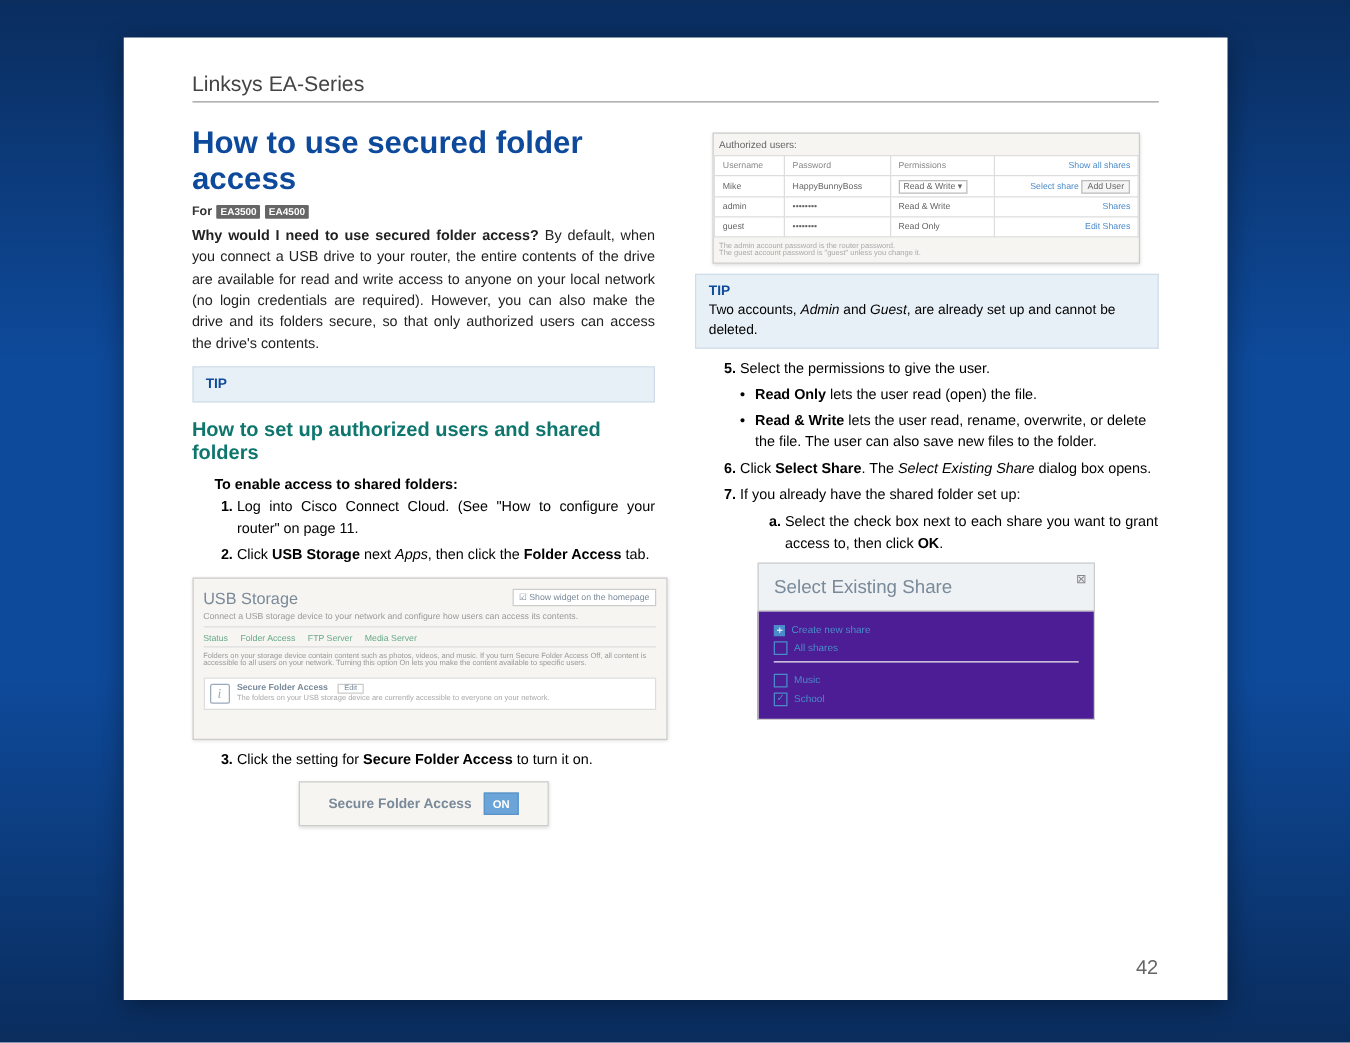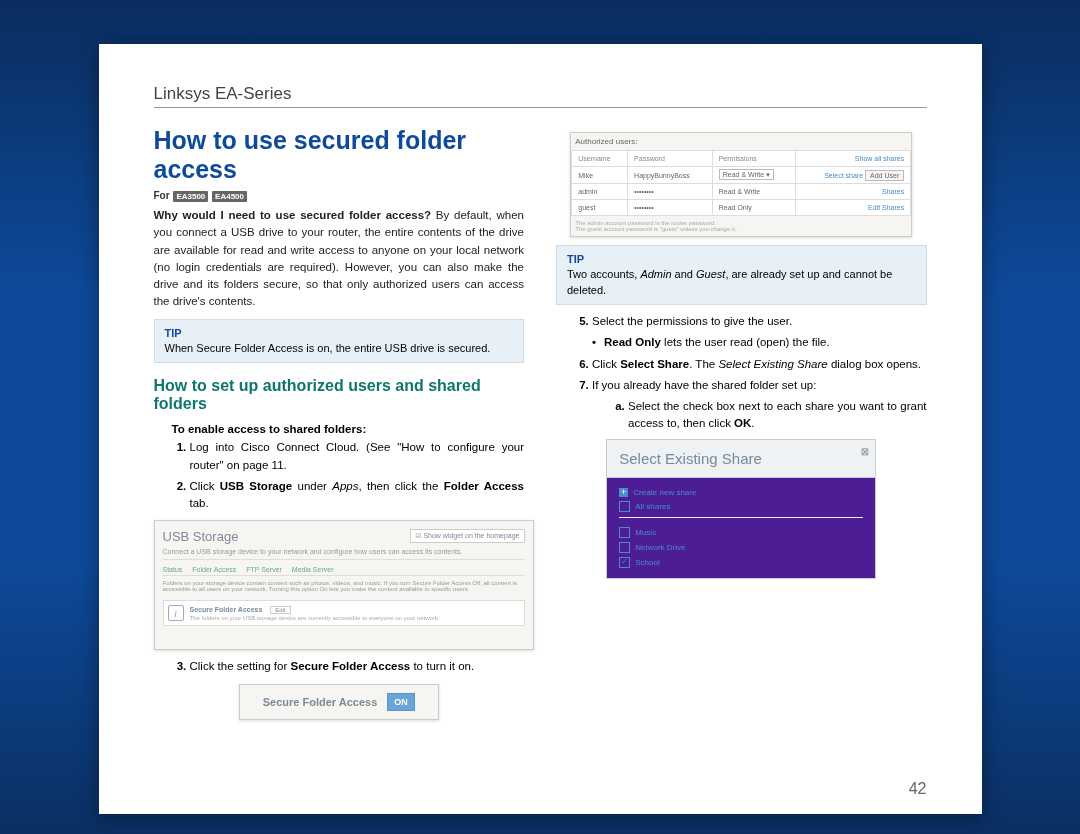--- a/index.html
+++ b/index.html
@@ -1,16 +1,16 @@
 <!DOCTYPE html>
 <html><head>
 <meta charset="utf-8">
 <style>
 body{margin:0;padding:0;font-family:"Segoe UI",Arial,sans-serif;background:linear-gradient(180deg,#0a2d5e 0%,#0e4a9b 35%,#0e4a9b 65%,#0a2d5e 100%)}
-.page{width:883px;height:770px;margin:44px auto;background:#fff;box-shadow:0 4px 20px rgba(0,0,0,.4);padding:40px 55px 20px;box-sizing:border-box;position:relative}
+.page{width:883px;height:770px;margin:30px auto;background:#fff;box-shadow:0 4px 20px rgba(0,0,0,.4);padding:28px 55px 20px;box-sizing:border-box;position:relative}
 .header{font-size:17px;color:#444;border-bottom:1px solid #999;padding-bottom:3px;margin-bottom:18px}
 .columns{display:flex;gap:32px}
 .col{flex:1;min-width:0}
 h1{color:#0e4a9b;font-size:25px;font-weight:700;margin:0 0 6px}
 .for-line{font-size:10px;font-weight:700;color:#333}
 .model-badge{background:#666;color:#fff;padding:1px 3px;font-size:8px;border-radius:1px;margin-left:1px}
 .body-text{font-size:11.5px;line-height:1.5;color:#222;text-align:justify;margin:6px 0}
 .tip-box{background:#e8f0f7;border:1px solid #d0dde8;padding:6px 10px;margin:8px 0;font-size:11px;line-height:1.4}
 .tip-label{color:#0e4a9b;font-weight:700;font-size:11px}
 h2{color:#0f766e;font-size:16px;font-weight:700;margin:14px 0 10px}
@@ -68,27 +68,26 @@
       <div class="for-line">
         <span>For</span>
         <span class="model-badge">EA3500</span>
         <span class="model-badge">EA4500</span>
       </div>
       <p class="body-text">
         <b>Why would I need to use secured folder access?</b><span> By default, when you connect a USB drive to your router, the entire contents of the drive are available for read and write access to anyone on your local network (no login credentials are required). However, you can also make the drive and its folders secure, so that only authorized users can access the drive's contents.</span>
       </p>
       <div class="tip-box">
         <div class="tip-label">TIP</div>
-        <div>When Secure Folder Access is on, the entire USB drive is secured.</div>
       </div>
       <h2>How to set up authorized users and shared folders</h2>
       <div class="sub-heading">To enable access to shared folders:</div>
       <ol class="steps">
         <li><span>Log into Cisco Connect Cloud. (See "How to configure your router" on page 11.</span></li>
-        <li><span>Click </span><b>USB Storage</b><span> under </span><i>Apps</i><span>, then click the </span><b>Folder Access</b><span> tab.</span></li>
+        <li><span>Click </span><b>USB Storage</b><span> next </span><i>Apps</i><span>, then click the </span><b>Folder Access</b><span> tab.</span></li>
       </ol>
 
       <div class="screenshot usb-storage">
         <div class="usb-title">USB Storage</div>
         <div class="usb-widget">☑ <span>Show widget on the homepage</span></div>
         <div class="usb-desc">Connect a USB storage device to your network and configure how users can access its contents.</div>
         <div class="usb-tabs">
           <span>Status</span>
           <span>Folder Access</span>
           <span>FTP Server</span>
@@ -157,41 +156,41 @@
       <div class="tip-box">
         <div class="tip-label">TIP</div>
         <div><span>Two accounts, </span><i>Admin</i><span> and </span><i>Guest</i><span>, are already set up and cannot be deleted.</span></div>
       </div>
 
       <ol class="steps" start="5">
         <li>Select the permissions to give the user.</li>
       </ol>
       <ul class="bullets" style="margin-left:36px">
         <li><b>Read Only</b><span> lets the user read (open) the file.</span></li>
+        <li><b>Read &amp; Write</b><span> lets the user read, rename, overwrite, or delete the file. The user can also save new files to the folder.</span></li>
       </ul>
       <ol class="steps" start="6">
         <li><span>Click </span><b>Select Share</b><span>. The </span><i>Select Existing Share</i><span> dialog box opens.</span></li>
         <li><span>If you already have the shared folder set up:</span>
           <ol class="sub">
             <li><span>Select the check box next to each share you want to grant access to, then click </span><b>OK</b><span>.</span></li>
           </ol>
         </li>
       </ol>
 
       <div class="select-share">
         <div class="hdr">
           <span>Select Existing Share</span>
           <span class="close">⊠</span>
         </div>
         <div class="body">
           <div><span class="plus">+</span><span>Create new share</span></div>
           <div><span class="chk"></span><span>All shares</span></div>
           <div style="border-top:1px solid #eee;margin:3px 0"></div>
           <div><span class="chk"></span><span>Music</span></div>
-          <div><span class="chk"></span><span>Network Drive</span></div>
           <div><span class="chk checked"></span><span>School</span></div>
         </div>
       </div>
     </div>
   </div>
 
   <div class="page-num">42</div>
 </div>
 
 </body></html>

